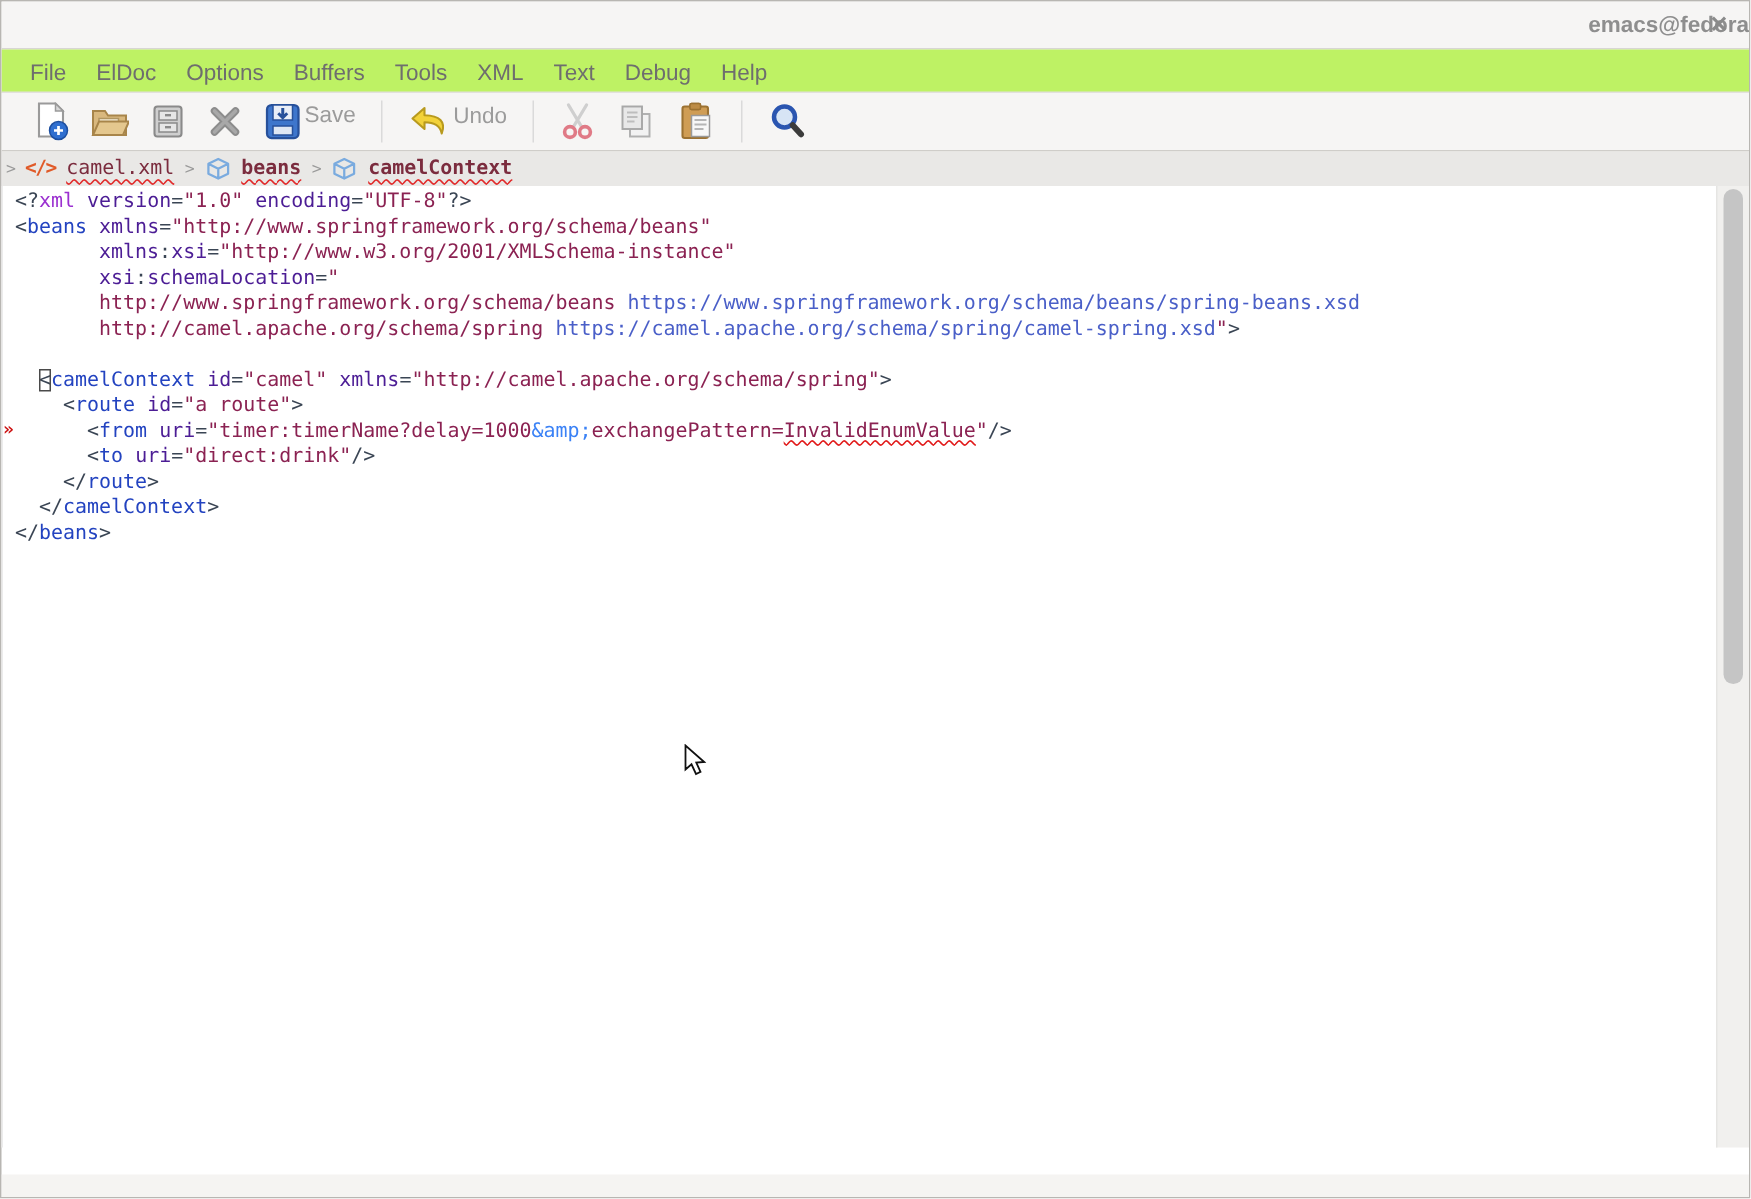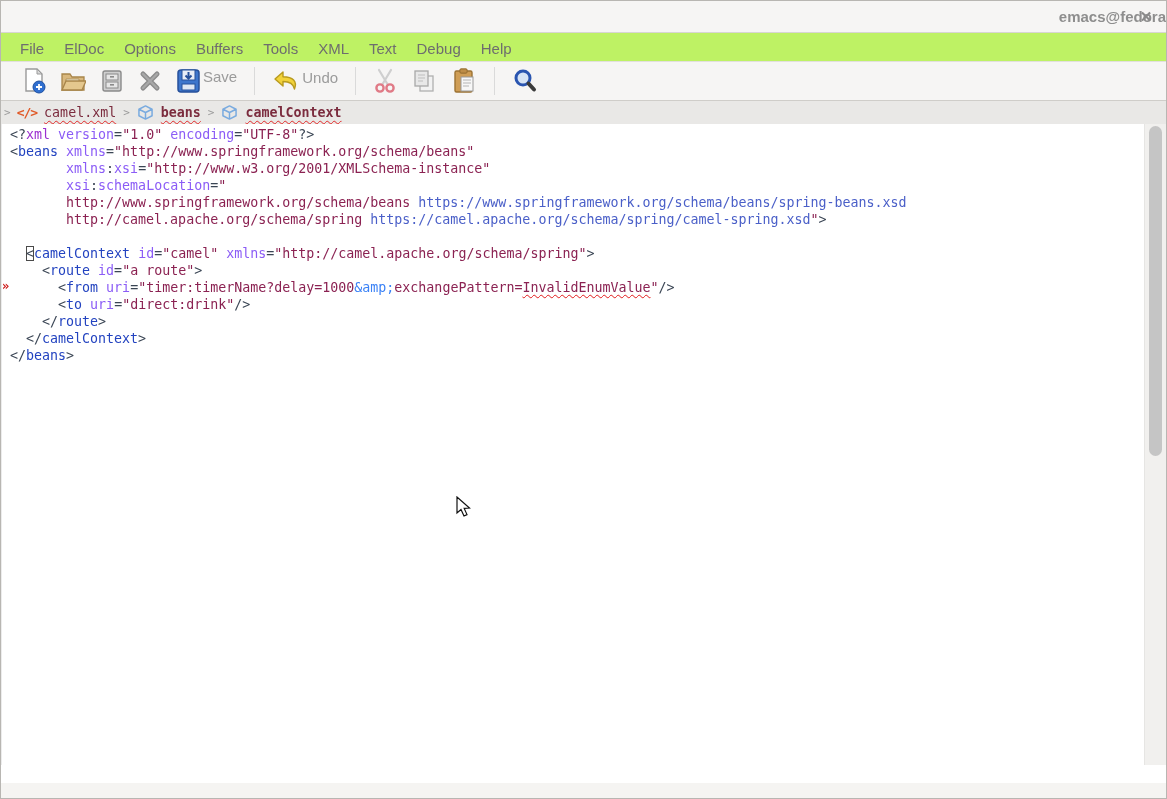--- a/index.html
+++ b/index.html
@@ -30,21 +30,21 @@
   .bc-fileicon { color:#e05a28; font-weight:bold; font-size:13px; letter-spacing:-1px; margin-right:7px; }
   .bc-cube { margin-right:7px; display:inline-flex; }
 
   
   #editor { position:absolute; top:123px; left:0; width:1145px; height:641px; background:#ffffff; font-family:"DejaVu Sans Mono", monospace; font-size:13.3px; line-height:17px; white-space:pre; padding-top:2px; border-left:1px solid #ececec; }
   .code-line { padding-left:8px; height:17px; }
   .tk-plain { color:#222; }
   .tk-punc { color:#3a4554; }
   .tk-pi { color:#9b30d0; }
   .tk-elem { color:#2343c0; }
-  .tk-attr { color:#8b5cf6; }
+  .tk-attr { color:#4c1d95; }
   .tk-str { color:#8b2252; }
   .tk-ent { color:#3b82f6; }
   .tk-link { color:#4a5fc8; text-underline-offset:2px; }
   .tk-err { color:#8b2252; text-decoration:underline; text-decoration-style:wavy; text-decoration-color:#e11a1a; text-decoration-thickness:1px; text-underline-offset:2px; }
   .cursor-box { outline:1px solid #4a4a4a; outline-offset:-1px; }
   #fringe-marker { position:absolute; left:1px; top:278px; color:#cc1111; font-weight:bold; font-size:12px; line-height:14px; font-family:"DejaVu Sans Mono", monospace; }
 
   
   #scrollbar { position:absolute; top:123px; right:0; width:22px; height:641px; background:#f1f0ee; border-left:1px solid #e6e5e3; }
   #scroll-thumb { position:absolute; top:2px; left:4px; width:13px; height:330px; background:#c5c5c5; border-radius:7px; }

